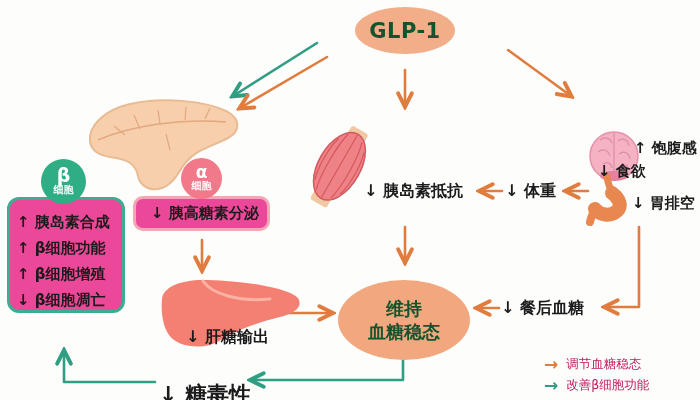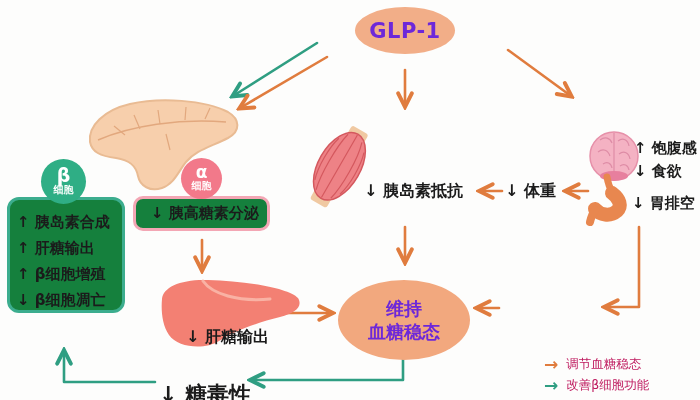--- a/index.html
+++ b/index.html
@@ -3,44 +3,44 @@
 <meta charset="utf-8">
 <style>
   html,body { margin:0; padding:0; background:#ffffff; }
   .canvas {
     position:relative; width:700px; height:400px; background:#FDFDFC;
     font-family:"DejaVu Sans", sans-serif; color:#1B1B1B; overflow:hidden;
   }
   .layer { position:absolute; left:0; top:0; width:700px; height:400px; }
   .node {
     position:absolute; display:flex; align-items:center; justify-content:center;
-    border-radius:50%; font-weight:bold; color:#6d28d9; text-align:right;
+    border-radius:50%; font-weight:bold; color:#14532d; text-align:right;
   }
   .glp1 { left:355px; top:7px; width:100px; height:47px; background:#F2AE88; font-size:21px; letter-spacing:.5px; }
   .central { left:338px; top:280px; width:132px; height:80px; background:#F2A87E; flex-direction:column; font-size:18px; line-height:23px; }
   .badge {
     position:absolute; border-radius:50%; color:#fff; display:flex; flex-direction:column;
     align-items:center; justify-content:center; font-weight:bold; z-index:2; text-align:center;
   }
   .badge.beta { left:41px; top:159px; width:45px; height:45px; background:#2FAE85; }
   .badge.alpha { left:181px; top:158px; width:41px; height:41px; background:#F2798A; }
   .badge-symbol { font-size:19px; line-height:17px; }
   .badge.alpha .badge-symbol { font-size:17px; line-height:15px; }
   .badge-label { font-size:10px; line-height:12px; }
-  .box { position:absolute; background:#15803d; border-radius:12px; font-weight:bold; box-sizing:border-box; z-index:1; }
+  .box { position:absolute; background:#ec4899; border-radius:12px; font-weight:bold; box-sizing:border-box; z-index:1; }
   .beta-box { left:7px; top:197px; width:118px; height:116px; border:3px solid #3CAD8E; padding:9px 0 0 7px; }
   .effect { font-size:15px; line-height:26px; white-space:nowrap; }
   .alpha-box { left:133px; top:196px; width:137px; height:35px; border:3px solid #F3A6B4; border-radius:10px;
                display:flex; align-items:center; padding-left:15px; font-size:15px; }
   .lab { position:absolute; font-weight:bold; white-space:nowrap; z-index:1; }
   .lab-beta-outcome { left:8px; top:318px; font-size:17px; }
   .lab-muscle-1 { left:368px; top:151px; font-size:16px; }
   .lab-muscle-2 { left:364px; top:181px; font-size:16px; }
   .lab-bg-1 { left:634px; top:139px; font-size:15px; }
-  .lab-bg-2 { left:634px; top:162px; font-size:15px; }
+  .lab-bg-2 { left:598px; top:162px; font-size:15px; }
   .lab-bg-3 { left:632px; top:194px; font-size:15px; }
   .lab-weight { left:505px; top:181px; font-size:16px; }
   .lab-liver { left:186px; top:327px; font-size:16px; }
   .lab-postprandial { left:501px; top:298px; font-size:16px; }
   .lab-glucotoxicity { left:159px; top:380px; font-size:22px; }
   .legend { position:absolute; left:544px; top:354px; z-index:1; }
   .legend-row { display:flex; align-items:center; gap:8px; height:21px; }
   .legend-icon { font-size:17px; font-weight:bold; line-height:1; }
   .legend-icon.orange { color:#E07C3E; }
   .legend-icon.green { color:#2F9E82; }
@@ -113,41 +113,42 @@
     <div>维持</div>
     <div>血糖稳态</div>
   </div>
 
   <div class="badge beta">
     <div class="badge-symbol">β</div>
     <div class="badge-label">细胞</div>
   </div>
   <div class="box beta-box">
     <div class="effect">↑ 胰岛素合成</div>
-    <div class="effect">↑ 肝糖输出</div>
+    <div class="effect">↑ β细胞功能</div>
     <div class="effect">↑ β细胞增殖</div>
     <div class="effect">↓ β细胞凋亡</div>
   </div>
 
   <div class="badge alpha">
     <div class="badge-symbol">α</div>
     <div class="badge-label">细胞</div>
   </div>
   <div class="box alpha-box">
     <span>↓ 胰高糖素分泌</span>
   </div>
 
   <div class="lab lab-muscle-2">↓ 胰岛素抵抗</div>
 
   <div class="lab lab-bg-1">↑ 饱腹感</div>
   <div class="lab lab-bg-2">↓ 食欲</div>
   <div class="lab lab-bg-3">↓ 胃排空</div>
 
   <div class="lab lab-weight">↓ 体重</div>
   <div class="lab lab-liver">↓ 肝糖输出</div>
+  <div class="lab lab-postprandial">↓ 餐后血糖</div>
   <div class="lab lab-glucotoxicity">↓ 糖毒性</div>
 
   <div class="legend">
     <div class="legend-row">
       <span class="legend-icon orange">→</span>
       <span class="legend-label">调节血糖稳态</span>
     </div>
     <div class="legend-row">
       <span class="legend-icon green">→</span>
       <span class="legend-label">改善β细胞功能</span>

